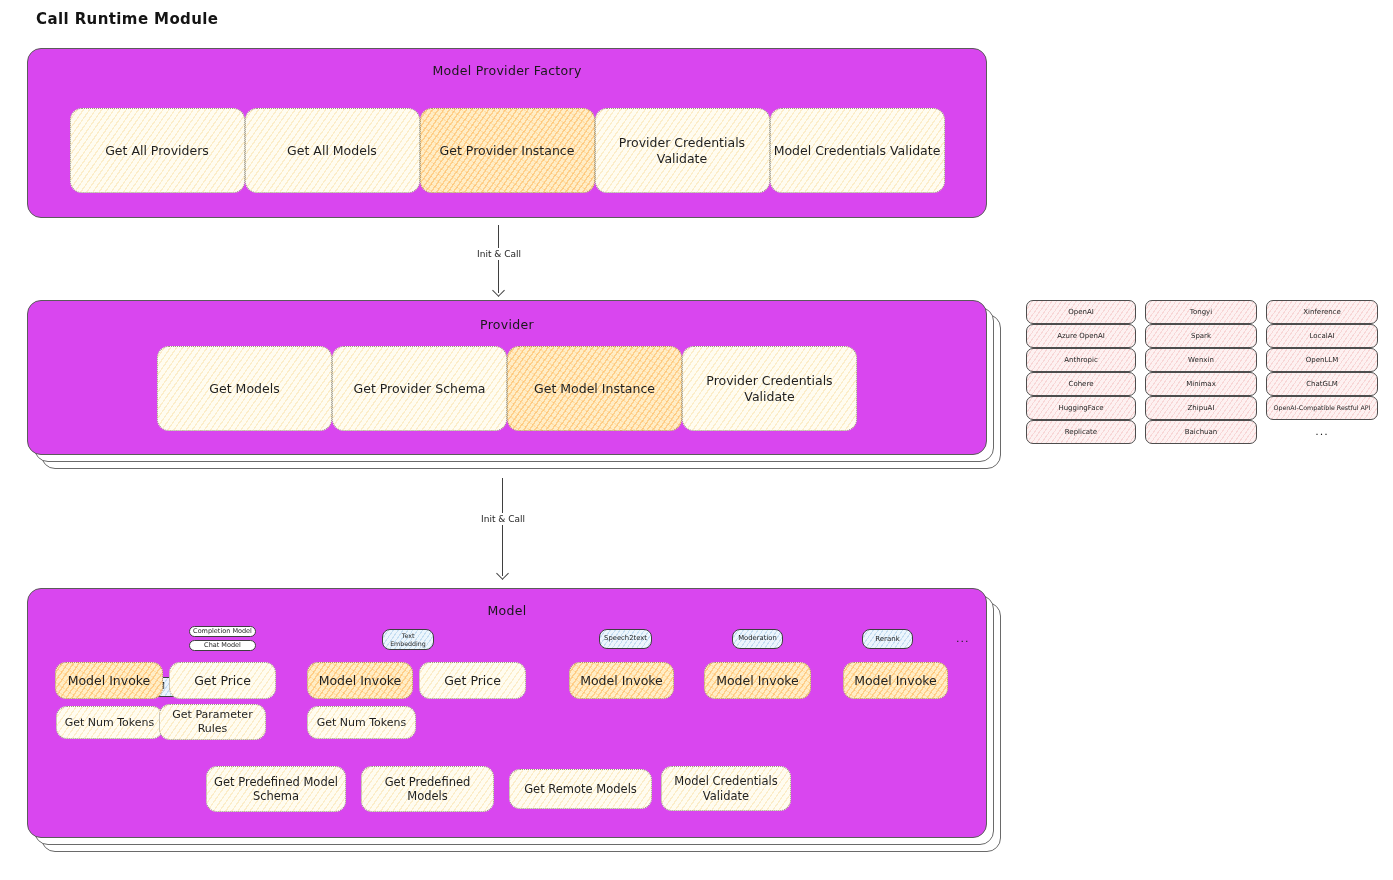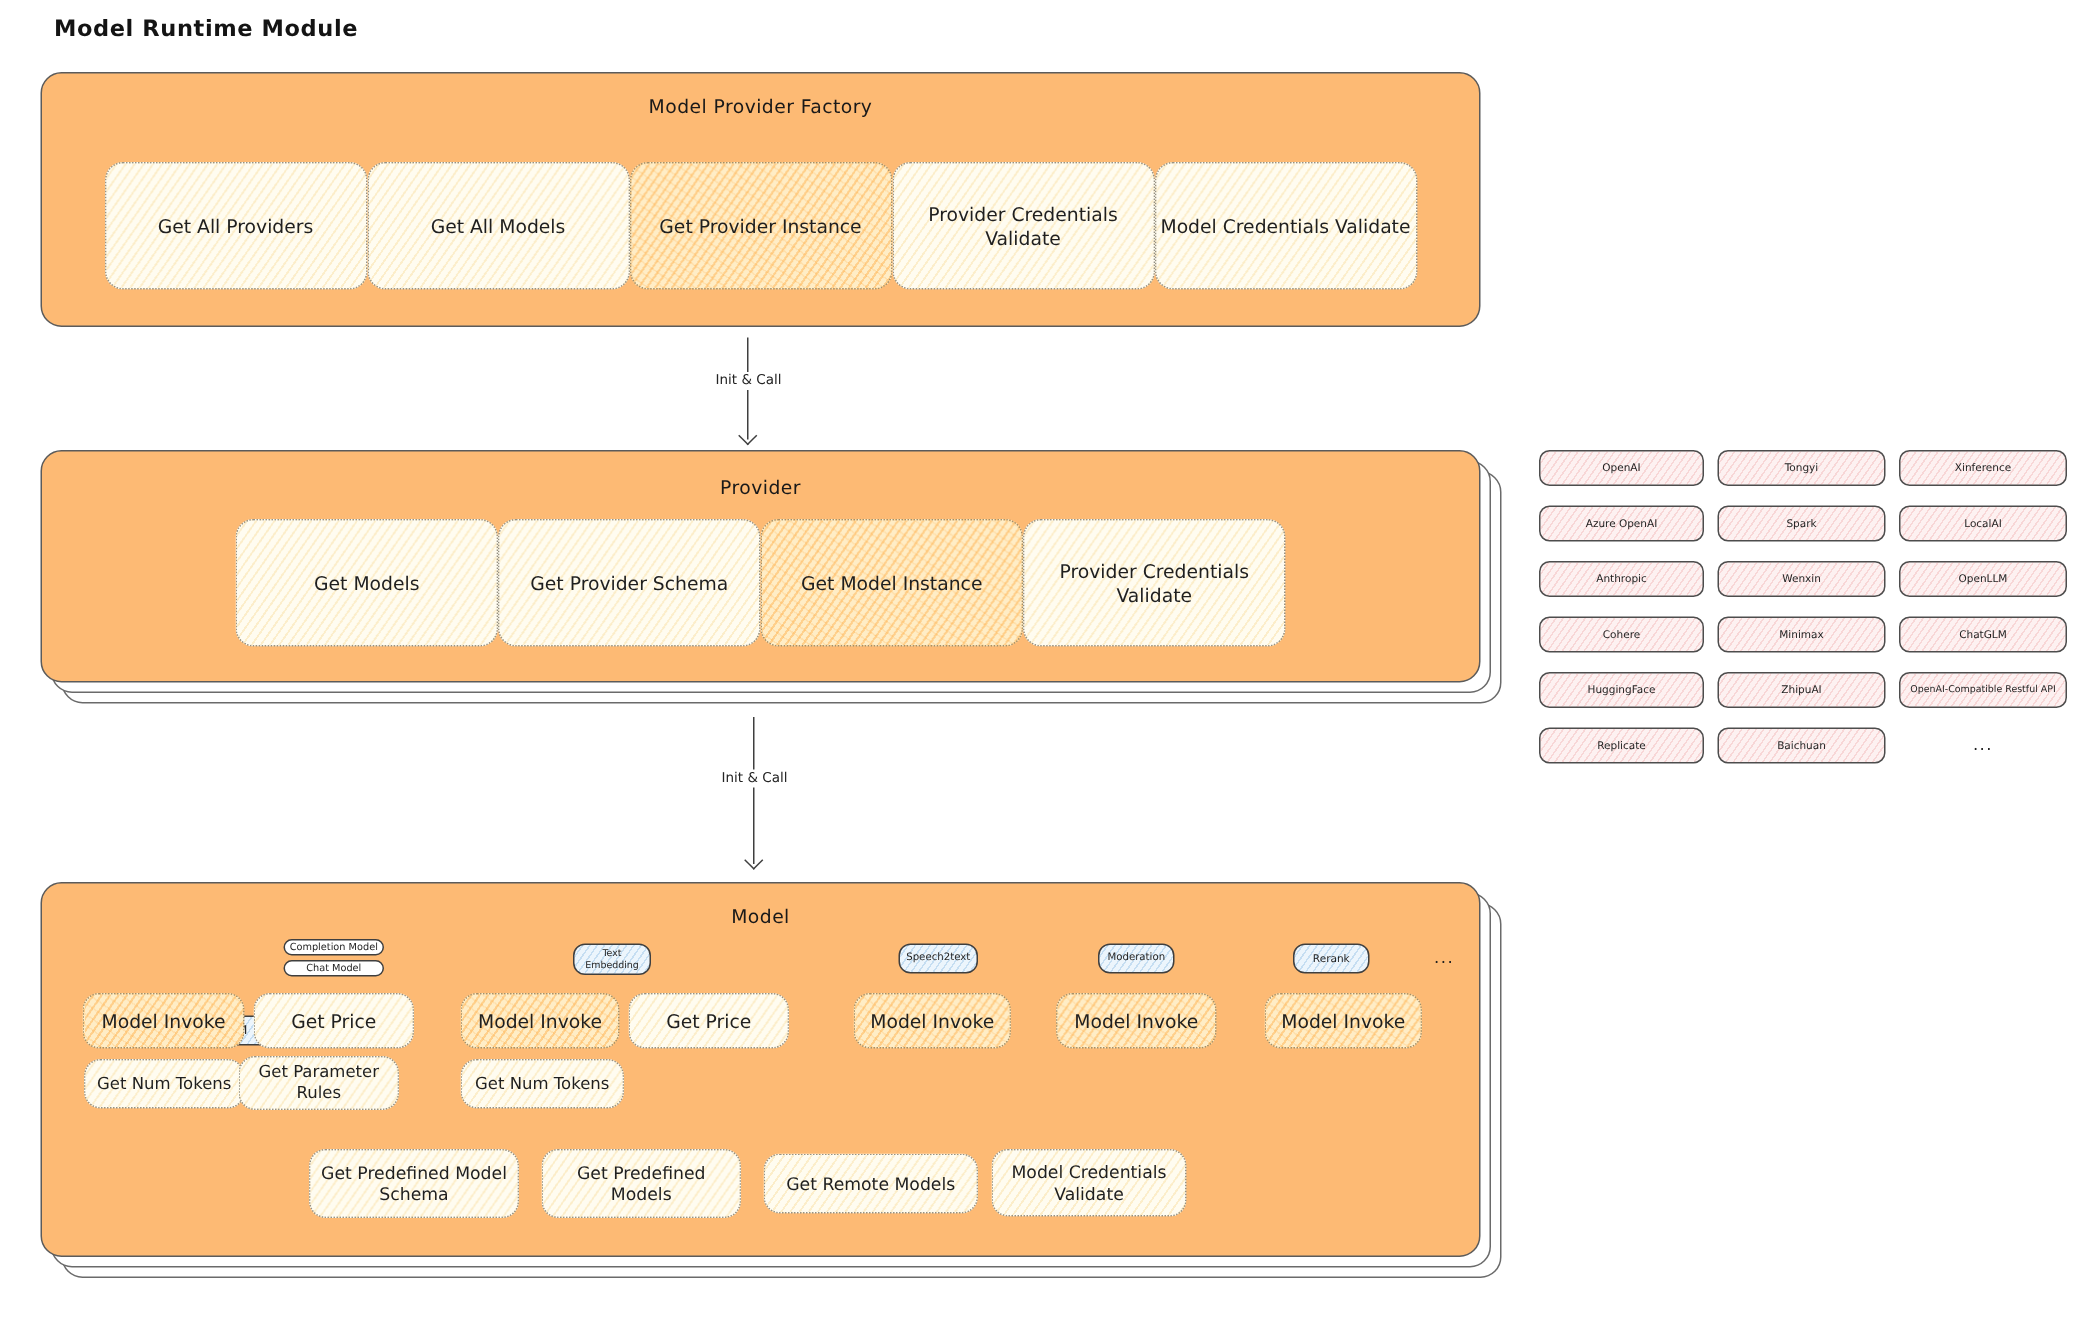--- a/index.html
+++ b/index.html
@@ -6,21 +6,21 @@
   .canvas{
     position:relative;width:1393px;height:880px;background:#ffffff;overflow:hidden;
     font-family:"DejaVu Sans",sans-serif;color:#1f1f1f;
   }
   .main-title{
     position:absolute;left:36px;top:10px;font-size:15px;font-weight:700;letter-spacing:.4px;color:#141414;
   }
   
   .group{position:absolute;}
   .card{
-    position:absolute;inset:0;background:#fdba74;border:1.5px solid #5b5b5b;border-radius:14px;z-index:2;
+    position:absolute;inset:0;background:#d946ef;border:1.5px solid #5b5b5b;border-radius:14px;z-index:2;
   }
   .stack{position:absolute;background:#fff;border:1.5px solid #6a6a6a;border-radius:14px;z-index:1;}
   .s1{left:7px;top:7px;right:-7px;bottom:-7px;}
   .s2{left:14px;top:14px;right:-14px;bottom:-14px;z-index:0;}
   .card-title{
     position:absolute;top:14px;left:0;right:0;text-align:center;font-size:12.5px;color:#191919;letter-spacing:.3px;
   }
   
   .bx{display:flex;align-items:center;justify-content:center;text-align:center;line-height:1.25;box-sizing:border-box;padding:3px;}
   .y{
@@ -54,36 +54,36 @@
     content:'';position:absolute;left:-5.2px;bottom:-2px;width:8px;height:8px;
     border-left:1.5px solid #3f3f3f;border-bottom:1.5px solid #3f3f3f;transform:rotate(-45deg);
   }
   .arrow-label{
     position:absolute;top:42%;left:50%;transform:translate(-50%,-50%);
     background:#fff;padding:1px 4px;font-size:9px;white-space:nowrap;color:#242424;
   }
   
   .providers-grid{
     position:absolute;left:1026px;top:300px;display:grid;
-    grid-template-columns:110px 112px 112px;gap:13px 9px;
+    grid-template-columns:110px 112px 112px;gap:0 9px;
   }
   .pcell{height:24px;display:flex;align-items:center;justify-content:center;font-size:7px;text-align:center;box-sizing:border-box;padding:1px 2px;}
   .pcell.small{font-size:6.3px;}
   .pcell.none{background:none;border:none;font-size:11px;letter-spacing:1px;}
   
   .abs{position:absolute;box-sizing:border-box;}
   .tab{display:flex;align-items:center;justify-content:center;text-align:center;line-height:1.15;}
   .ellipsis-txt{position:absolute;font-size:11px;letter-spacing:1px;color:#202020;}
 </style>
 </head>
 <body>
 
 <div class="canvas">
 
-  <div class="main-title">Model Runtime Module</div>
+  <div class="main-title">Call Runtime Module</div>
 
   <div class="group" style="left:27px;top:48px;width:960px;height:170px;">
     <div class="card">
       <div class="card-title">Model Provider Factory</div>
       <div class="boxes-row" style="top:59px;">
         <div class="bx y bigbox">Get All Providers</div>
         <div class="bx y bigbox">Get All Models</div>
         <div class="bx o bigbox">Get Provider Instance</div>
         <div class="bx y bigbox">Provider Credentials Validate</div>
         <div class="bx y bigbox">Model Credentials Validate</div>

